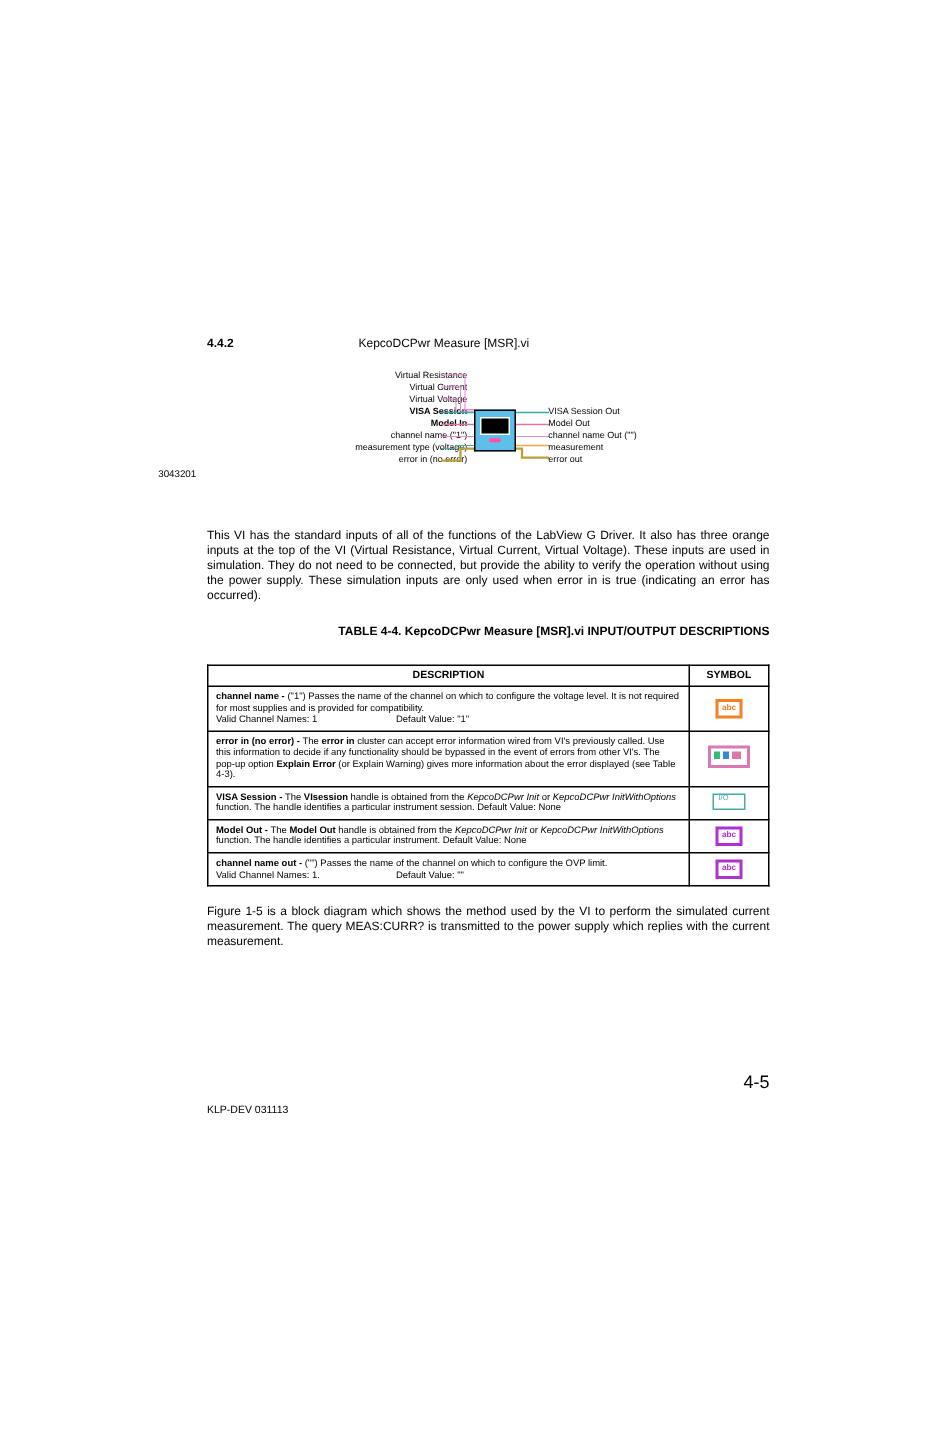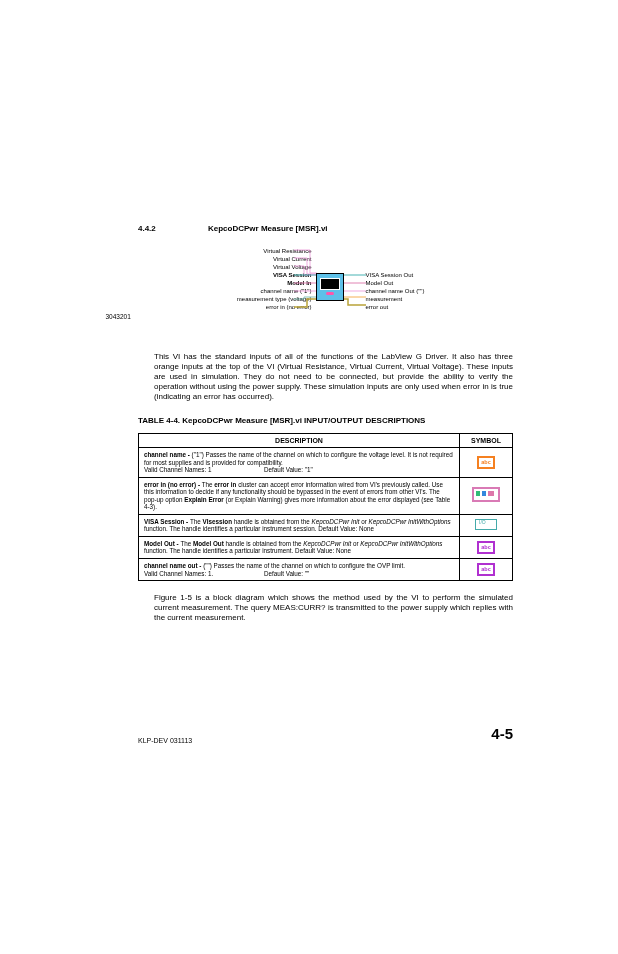--- a/index.html
+++ b/index.html
@@ -11,27 +11,27 @@
   }
   .page {
     width: 618px;
     height: 954px;
     position: relative;
     box-sizing: border-box;
     padding: 224px 105px 0 138px;
   }
   .section-row { display: flex; gap: 22px; margin-bottom: 12px; }
   .sec-num { font-weight: bold; width: 48px; flex-shrink: 0; }
-  .sec-title { font-weight: bold; }
-  .para { text-align: justify; margin-bottom: 12px; line-height: 1.25; margin-left: 16px; }
+  .sec-title { font-weight: normal; margin-left: 31px; }
+  .para { text-align: justify; margin-bottom: 12px; line-height: 1.25; }
   .indent { margin-left: 70px; }
   .fig-wrap { margin: 14px 0 10px 0; position: relative; }
   .fig-ref { font-size: 6.5px; }
   .fig-caption { text-align: center; font-weight: bold; font-size: 7.5px; margin: 6px 0 12px 0; }
-  .tab-caption { text-align: left; font-weight: bold; font-size: 8px; margin: 14px 0 8px 0; }
+  .tab-caption { text-align: right; font-weight: bold; font-size: 8px; margin: 14px 0 18px 0; }
 
   
   .diagram { position: relative; width: 300px; height: 95px; margin: 0 auto; display: flex; justify-content: center; }
   .diagram .labels-left { font-size: 6px; text-align: right; position: absolute; right: 164px; top: 0; line-height: 8px; }
   .diagram .labels-right { font-size: 6px; text-align: left; position: absolute; left: 190px; top: 24px; line-height: 8px; }
   .diagram .chip {
     position: absolute; left: 140px; top: 26px; width: 26px; height: 26px;
     background: #5dc0e8; border: 1px solid #000;
   }
   .diagram .chip-inner {
@@ -57,21 +57,21 @@
   }
   .sym-orange { border-color: #f58020; color: #f58020; }
   .sym-io {
     display: inline-block; width: 20px; height: 9px; border: 1px solid #4aa;
     position: relative; background: #fff;
   }
   .sym-io::before { content:"I/O"; font-size:5px; color:#4aa; position:absolute; left:3px; top:-1px; }
   .sym-abc2 { border-color: #b030d0; color: #b030d0; }
 
   .footer-left { position: absolute; left: 138px; bottom: 210px; font-size: 7px; }
-  .footer-right { position: absolute; right: 105px; bottom: 212px; font-size: 15px; font-weight: bold; }
+  .footer-right { position: absolute; right: 105px; bottom: 226px; font-size: 12px; }
 </style>
 </head>
 <body>
 
 <div class="page">
 
   <div class="section-row">
     <div class="sec-num">4.4.2</div>
     <div class="sec-title">KepcoDCPwr Measure [MSR].vi</div>
   </div>

